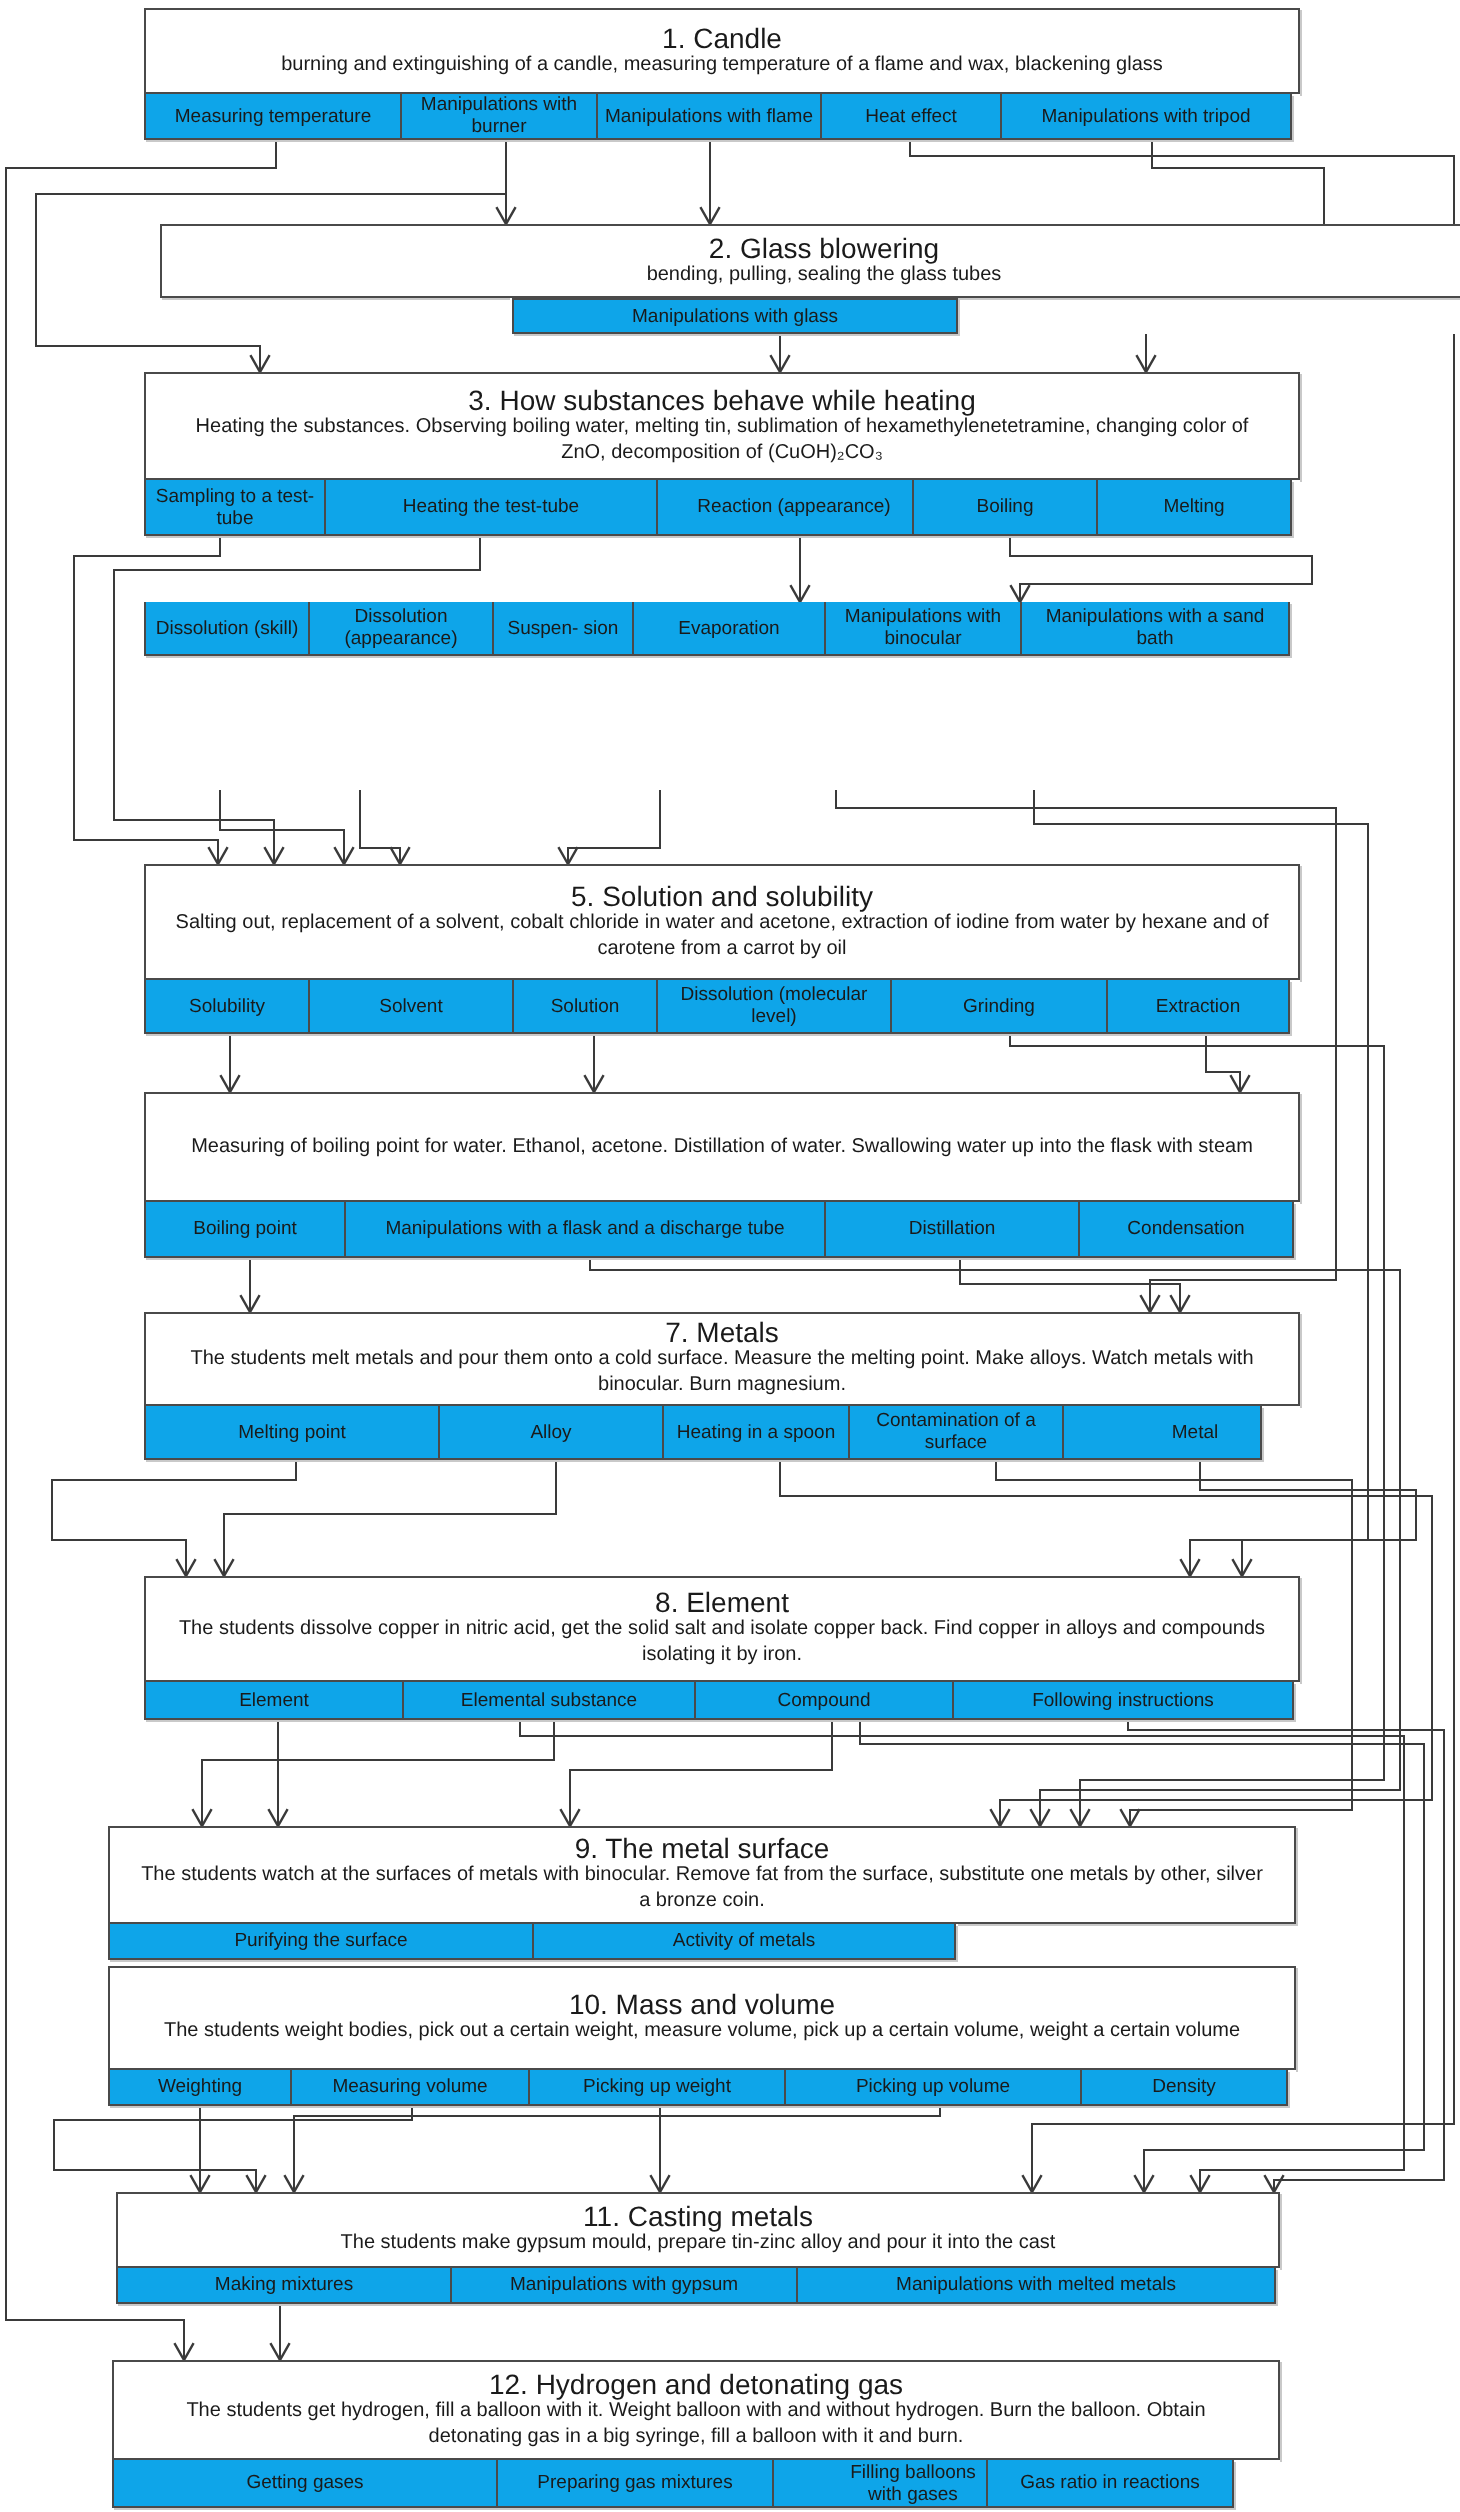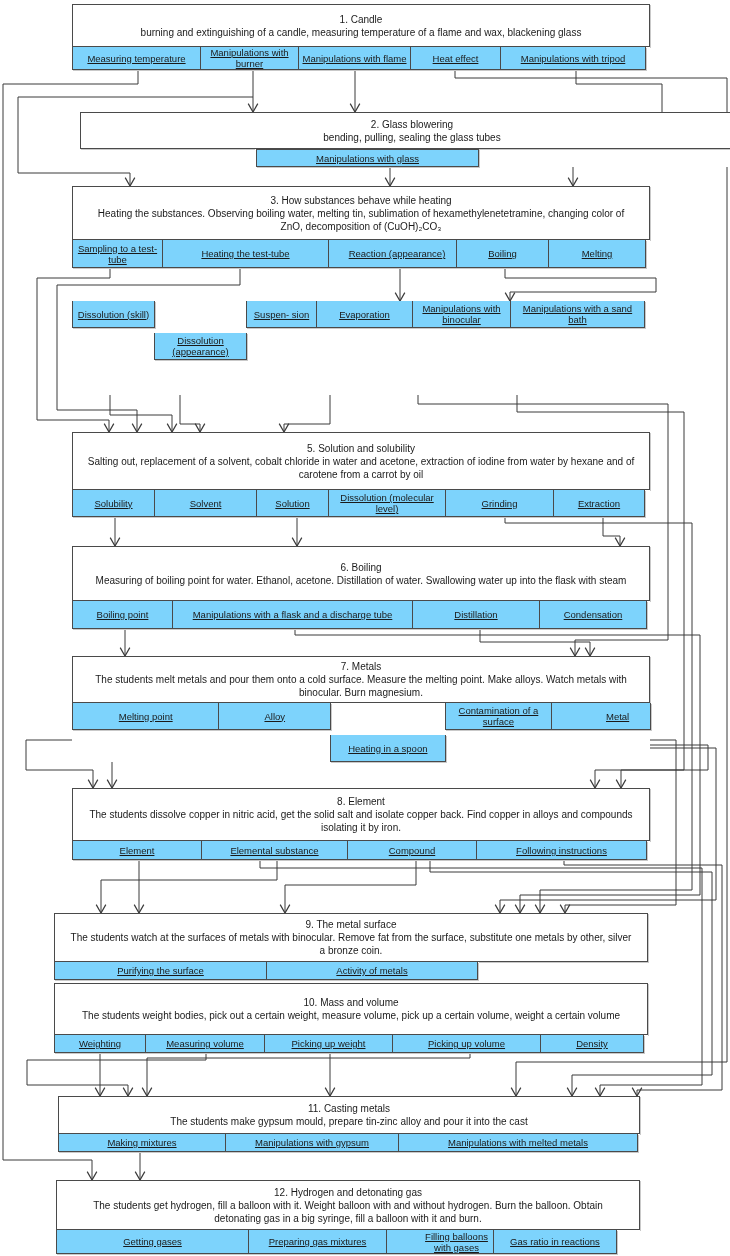--- a/index.html
+++ b/index.html
@@ -19,40 +19,39 @@
   }
   .main{
     box-sizing:border-box;
     border:1px solid #4a4a4a;
     box-shadow:1px 1px 0 #c9c9c9;
     background:#ffffff;
     display:flex;flex-direction:column;justify-content:center;
     padding:2px 14px;
   }
   .title{
-    text-align:center;font-size:10px;line-height:13px;white-space:pre-wrap;
+    text-align:center;font-size:14px;line-height:13px;white-space:pre-wrap;
   }
   .desc{
     text-align:center;font-size:10px;line-height:13px;
   }
   .skills{
     display:flex;box-sizing:border-box;background:#ffffff;
   }
   .skill{
     box-sizing:border-box;
     border:1px solid #4a4a4a;
     border-top:none;
     margin-right:-1px;
     box-shadow:1px 1px 0 #c9c9c9;
     display:flex;align-items:center;justify-content:center;
     text-align:center;
     font-size:9.5px;line-height:11px;
     padding:1px 3px;
-    background:#7dd3fc;
-    text-decoration:underline;
+    background:#0ea5e9;
   }
   .skill.detached{border-top:1px solid #4a4a4a;}
 </style>
 </head>
 <body>
 
 <div id="stage">
   <svg id="wires" width="730" height="1256" viewBox="0 0 730 1256">
     <defs>
       <marker id="arrow" markerWidth="12" markerHeight="12" refX="0" refY="0" orient="auto" markerUnits="userSpaceOnUse" viewBox="-8 -5 10 10">
@@ -133,21 +132,21 @@
           <div class="skill" style="width: 91px; height: 28px;">Sampling to a test-tube</div>
           <div class="skill" style="width: 167px; height: 28px;">Heating the test-tube</div>
           <div class="skill" style="width: 129px; height: 28px; padding-left: 12px;">Reaction (appearance)</div>
           <div class="skill" style="width: 93px; height: 28px;">Boiling</div>
           <div class="skill" style="width: 98px; height: 28px;">Melting</div>
         </div>
       </div>
       <div class="lesson" style="left: 72px; top: 301px; width: 578px;">
         <div class="skills">
           <div class="skill" style="width: 83px; height: 27px;">Dissolution (skill)</div>
-          <div class="skill" style="width: 93px; height: 27px; margin-top: 32px;">Dissolution (appearance)</div>
+          <div class="skill" style="width: 93px; height: 27px;">Dissolution (appearance)</div>
           <div class="skill" style="width: 71px; height: 27px;">Suspen- sion</div>
           <div class="skill" style="width: 97px; height: 27px;">Evaporation</div>
           <div class="skill" style="width: 99px; height: 27px;">Manipulations with binocular</div>
           <div class="skill" style="width: 135px; height: 27px;">Manipulations with a sand bath</div>
         </div>
       </div>
       <div class="lesson" style="left: 72px; top: 432px; width: 578px;">
         <div class="main" style="height: 58px;">
           <div class="title">5. Solution and solubility</div>
           <div class="desc">Salting out, replacement of a solvent, cobalt chloride in water and acetone, extraction of iodine from water by hexane and of carotene from a carrot by oil</div>
@@ -156,39 +155,38 @@
           <div class="skill" style="width: 83px; height: 27px;">Solubility</div>
           <div class="skill" style="width: 103px; height: 27px;">Solvent</div>
           <div class="skill" style="width: 73px; height: 27px;">Solution</div>
           <div class="skill" style="width: 118px; height: 27px;">Dissolution (molecular level)</div>
           <div class="skill" style="width: 109px; height: 27px;">Grinding</div>
           <div class="skill" style="width: 92px; height: 27px;">Extraction</div>
         </div>
       </div>
       <div class="lesson" style="left: 72px; top: 546px; width: 578px;">
         <div class="main" style="height: 55px;">
-          <div class="title">6. Boiling</div>
           <div class="desc">Measuring of boiling point for water. Ethanol, acetone. Distillation of water. Swallowing water up into the flask with steam</div>
         </div>
         <div class="skills">
           <div class="skill" style="width: 101px; height: 28px;">Boiling point</div>
           <div class="skill" style="width: 241px; height: 28px;">Manipulations with a flask and a discharge tube</div>
           <div class="skill" style="width: 128px; height: 28px;">Distillation</div>
           <div class="skill" style="width: 108px; height: 28px;">Condensation</div>
         </div>
       </div>
       <div class="lesson" style="left: 72px; top: 656px; width: 578px;">
         <div class="main" style="height: 47px;">
           <div class="title">7. Metals</div>
           <div class="desc">The students melt metals and pour them onto a cold surface. Measure the melting point. Make alloys. Watch metals with binocular. Burn magnesium.</div>
         </div>
         <div class="skills">
           <div class="skill" style="width: 148px; height: 27px;">Melting point</div>
           <div class="skill" style="width: 113px; height: 27px;">Alloy</div>
-          <div class="skill" style="width: 116px; height: 27px; margin-top: 32px;">Heating in a spoon</div>
+          <div class="skill" style="width: 94px; height: 27px;">Heating in a spoon</div>
           <div class="skill" style="width: 108px; height: 27px;">Contamination of a surface</div>
           <div class="skill" style="width: 100px; height: 27px; padding-left: 36px;">Metal</div>
         </div>
       </div>
       <div class="lesson" style="left: 72px; top: 788px; width: 578px;">
         <div class="main" style="height: 53px;">
           <div class="title">8. Element</div>
           <div class="desc">The students dissolve copper in nitric acid, get the solid salt and isolate copper back. Find copper in alloys and compounds isolating it by iron.</div>
         </div>
         <div class="skills">

